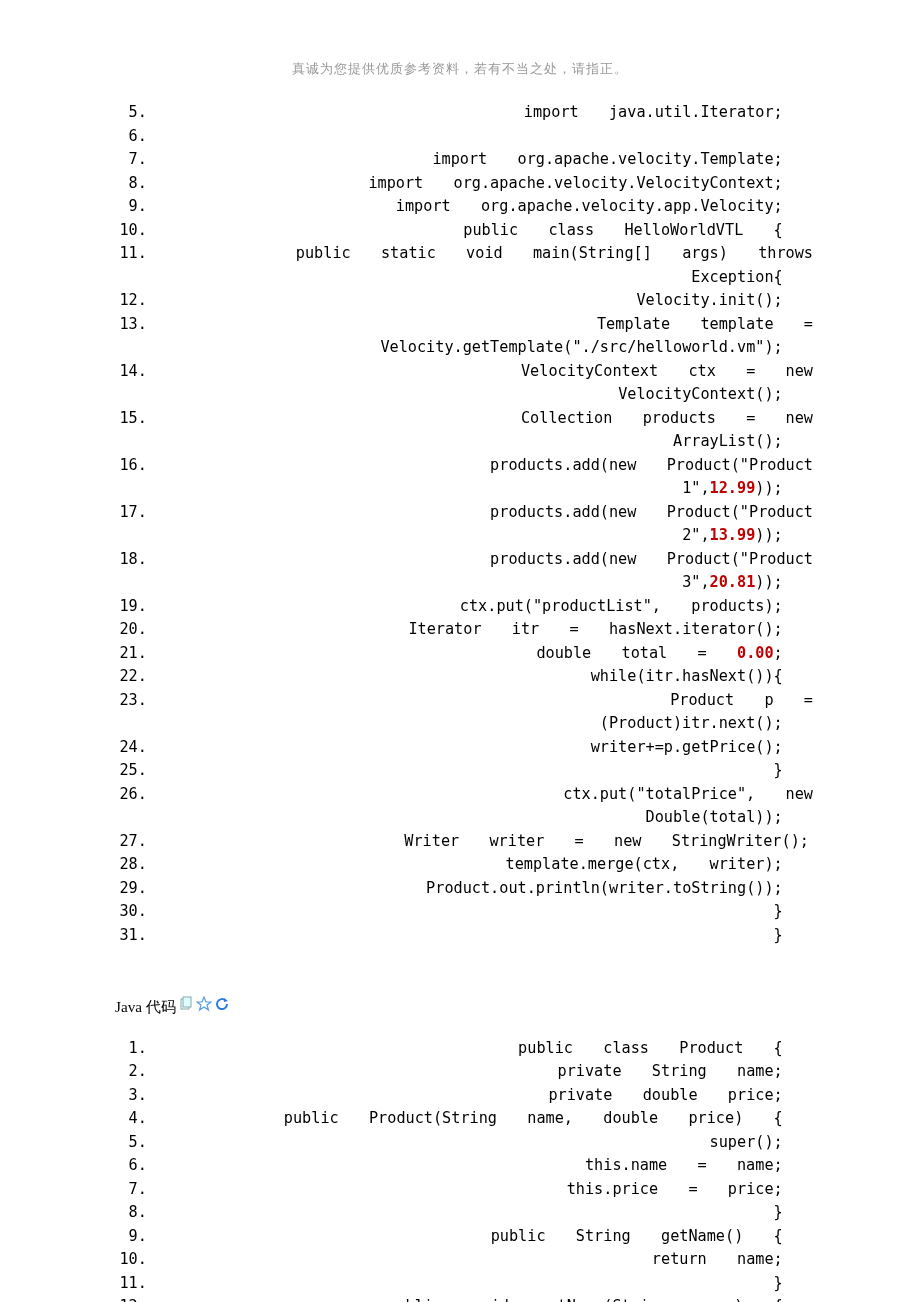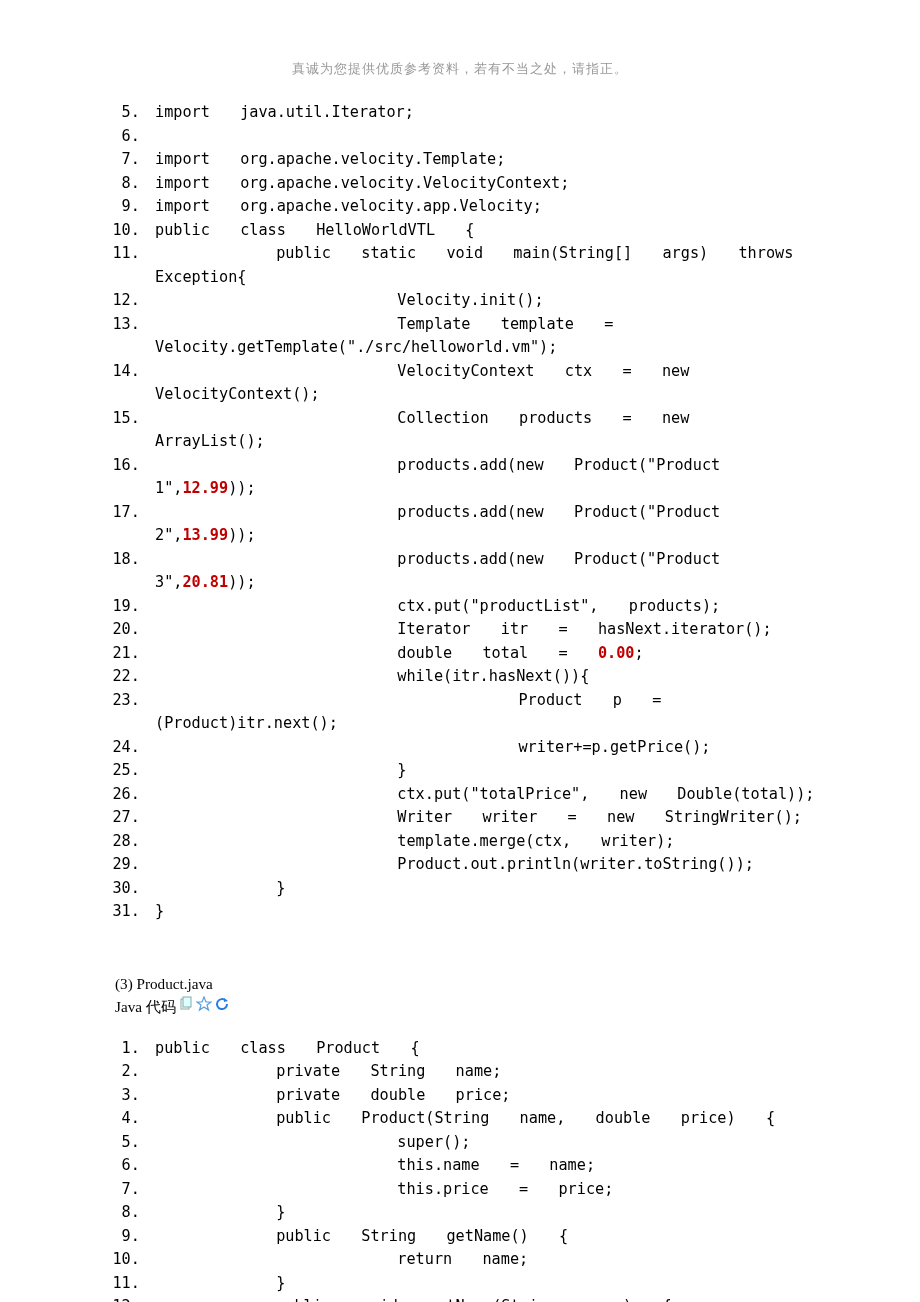--- a/index.html
+++ b/index.html
@@ -21,24 +21,25 @@
     font-family: "SimSun", "宋体", serif;
     margin-bottom: 23px;
     letter-spacing: 1px;
   }
   .code-block {
     padding: 0 100px 0 115px;
   }
   ol.code {
     list-style: decimal;
     padding-left: 40px;
-    margin: 0;
+    margin: 7px;
     font-family: "SimSun", "宋体", monospace;
     font-size: 15.2px;
     color: #000;
+    text-align: right;
   }
   ol.code li {
     line-height: 23.5px;
     white-space: pre-wrap;
     word-spacing: 6px;
   }
   ol.code li::marker {
     font-family: "SimSun", "宋体", monospace;
     font-size: 15.2px;
   }
@@ -91,21 +92,20 @@
         <li><span>                ctx.put("totalPrice",  new  Double(total));  </span></li>
         <li><span>                Writer  writer  =  new  StringWriter();  </span></li>
         <li><span>                template.merge(ctx,  writer);  </span></li>
         <li><span>                Product.out.println(writer.toString());  </span></li>
         <li><span>        }  </span></li>
         <li><span>}  </span></li>
       </ol>
   </div>
 
   <div class="section">
-    <div>(3) Product.java</div>
     <div class="label-line">
       <span>Java 代码</span>
       <span class="icon">
         <svg width="16" height="16" viewBox="0 0 16 16">
           <rect x="3" y="3" width="8" height="10" fill="#fff" stroke="#8aa" stroke-width="1"></rect>
           <rect x="5" y="1" width="8" height="10" fill="#dff" stroke="#8aa" stroke-width="1"></rect>
         </svg>
       </span>
       <span class="icon">
         <svg width="16" height="16" viewBox="0 0 16 16">

